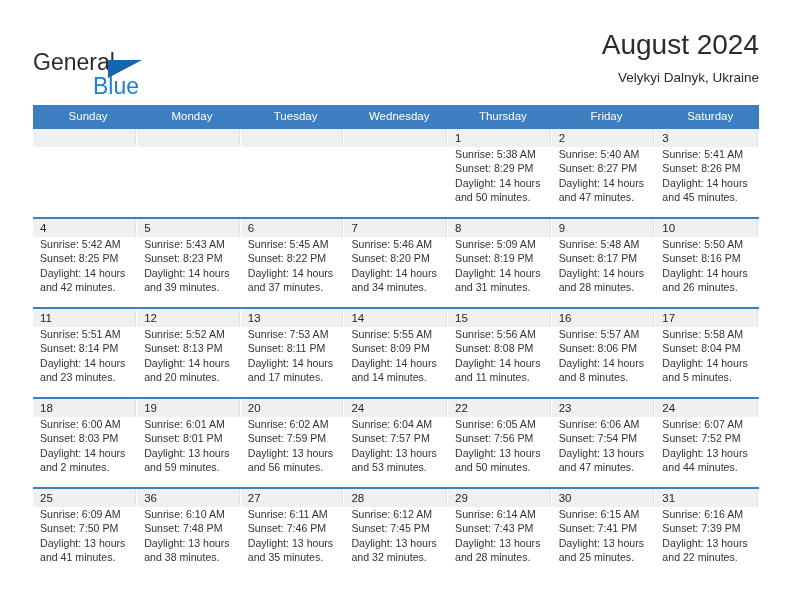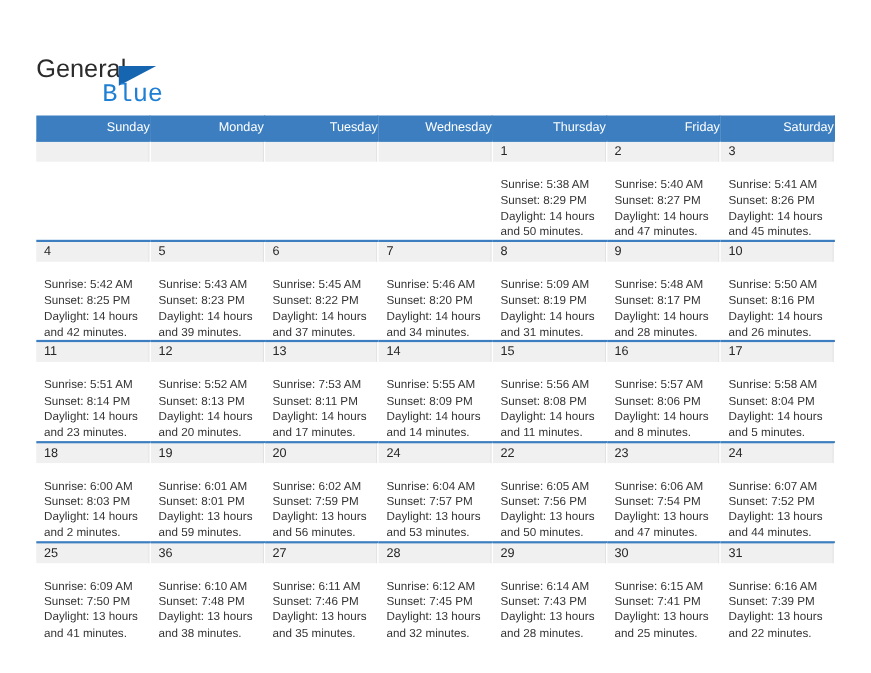--- a/index.html
+++ b/index.html
@@ -53,21 +53,21 @@
     height: 0;
     border-left: 34px solid #1565b0;
     border-bottom: 18px solid transparent;
   }
   .logo-blue {
     position: absolute;
     left: 60px;
     top: 24px;
     font-size: 23px;
     color: #1e7fd4;
-    font-family: Liberation Mono, monospace;
+    font-family: Liberation Sans, sans-serif;
   }
   .title-block {
     position: absolute;
     right: 33px;
     top: 28px;
     text-align: right;
   }
   .cal-title {
     font-size: 28px;
     color: #2b2b2b;
@@ -89,21 +89,21 @@
     top: 105px;
     width: 726px;
     border-collapse: collapse;
     table-layout: fixed;
   }
   .calendar th {
     background: #3c7ebf;
     color: #ffffff;
     font-size: 11.5px;
     font-weight: normal;
-    text-align: right;
+    text-align: center;
     padding: 5px 0 5px 7px;
     height: 19px;
     box-sizing: border-box;
     border-right: 1px solid #3c7ebf;
   }
   .weekrow {
     height: 90px;
   }
   .daycell {
     vertical-align: top;
@@ -121,21 +121,21 @@
     padding: 2px 0 1px 7px;
     box-sizing: border-box;
     font-size: 11.5px;
     color: #262626;
     line-height: 15px;
   }
   .daycell.empty .daynum-band {
     background: #f0f0f0;
   }
   .daycell .info {
-    padding: 14px 6px 0 7px;
+    padding: 0 6px 0 7px;
     font-size: 10.6px;
     line-height: 14.3px;
     color: #343434;
   }
   .daycell .info div {
     white-space: nowrap;
   }
 </style>
 </head>
 <body>
@@ -143,20 +143,24 @@
 <div class="page">
 
   <div class="header">
 
     <div class="logo">
       <span class="logo-general">General</span>
       <span class="logo-triangle"></span>
       <span class="logo-blue">Blue</span>
     </div>
 
+    <div class="title-block">
+      <div class="cal-title">August 2024</div>
+      <div class="cal-subtitle">Velykyi Dalnyk, Ukraine</div>
+    </div>
 
   </div>
 
   <table class="calendar">
     <thead>
       <tr>
         <th>Sunday</th>
         <th>Monday</th>
         <th>Tuesday</th>
         <th>Wednesday</th>

